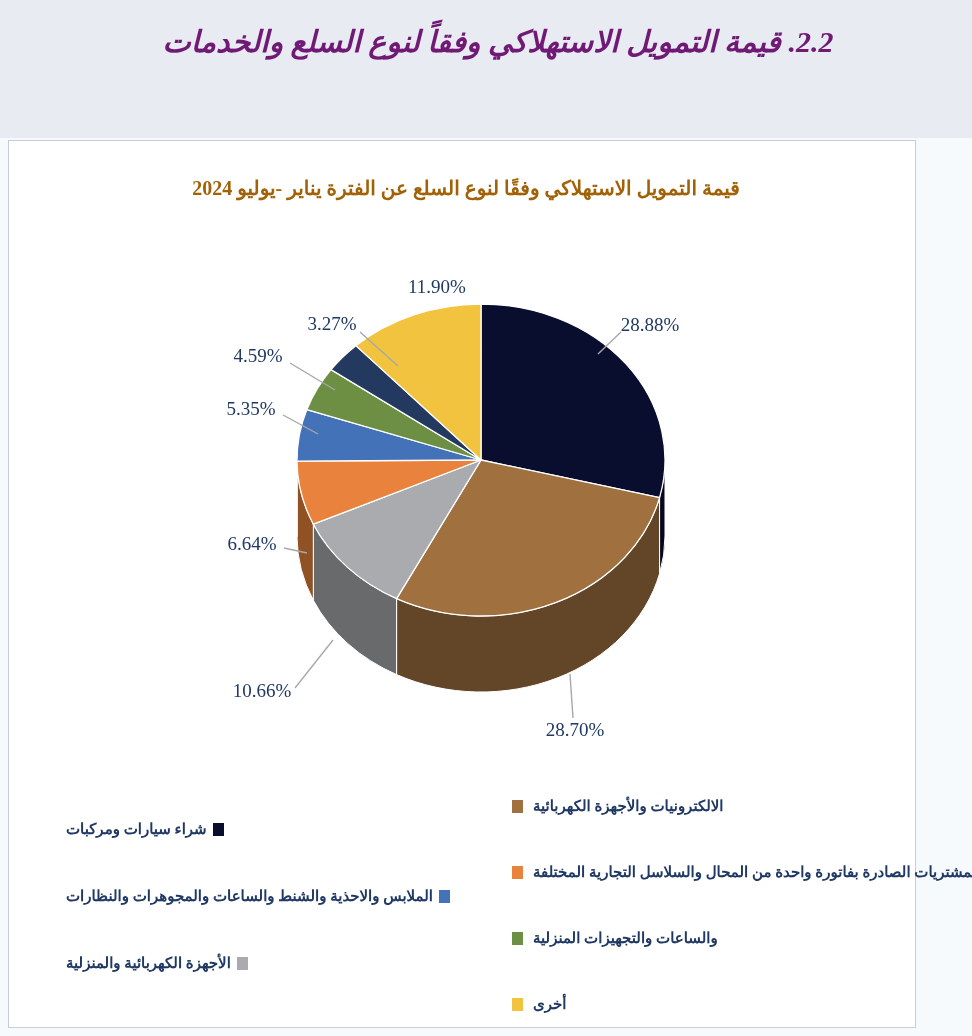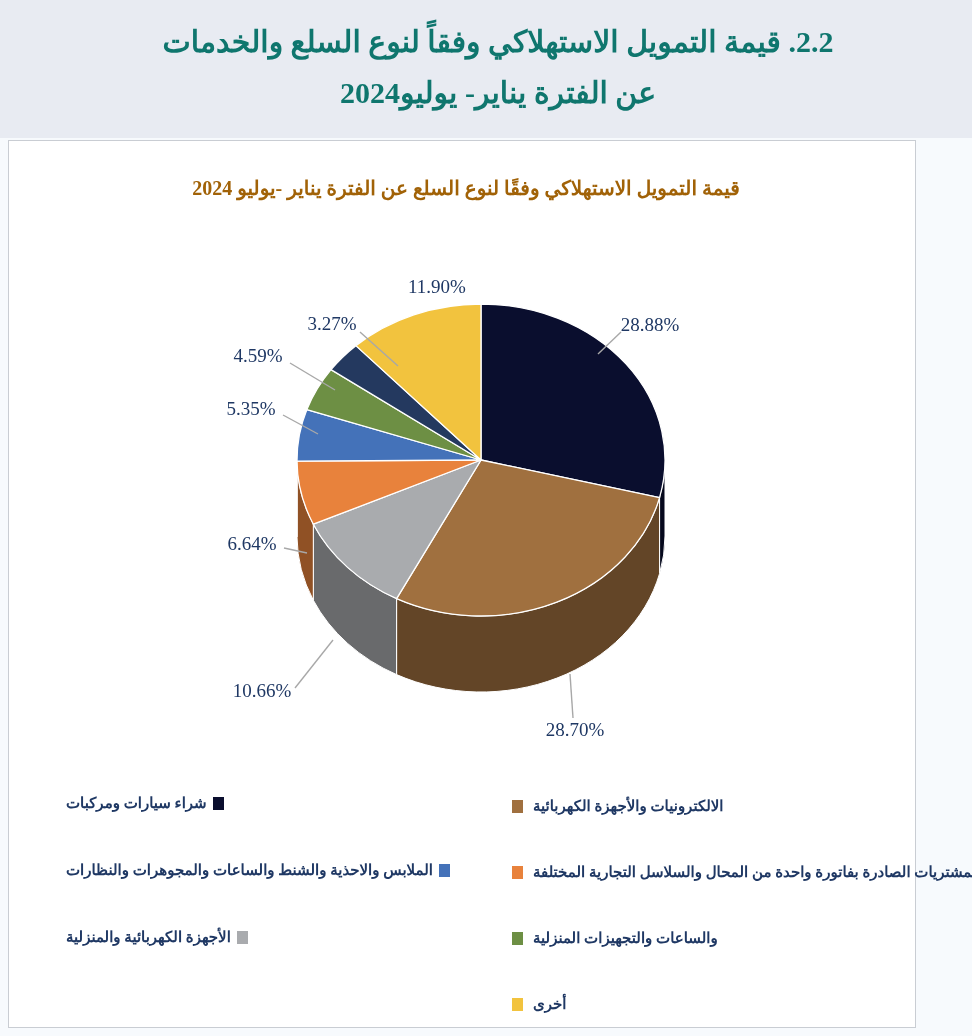--- a/index.html
+++ b/index.html
@@ -14,24 +14,25 @@
     background:#f7fafd;
   }
   .header-band{
     position:absolute;left:0;top:0;width:972px;height:138px;
     background:#e8ebf2;
   }
   .heading{
     position:absolute;left:30px;right:6px;top:16px;
     text-align:center;
     direction:rtl;
-    color:#0f766e;
+    color:#701a75;
     font-weight:bold;
     font-size:30px;
     line-height:51px;
+    font-style:italic;
   }
   .panel{
     position:absolute;left:8px;top:140px;
     width:908px;height:888px;
     background:#ffffff;
     border:1px solid #c9cdd3;
     box-sizing:border-box;
   }
   .chart-title{
     position:absolute;left:40px;right:80px;top:176px;
@@ -52,21 +53,21 @@
   .legend-col{
     position:absolute;
   }
   .legend-left{left:66px;top:790px;width:380px;}
   .legend-right{left:512px;top:793px;width:400px;}
   .lrow{
     height:26px;
     display:flex;
     align-items:center;
   }
-  .legend-left .lrow{margin-bottom:41px;}
+  .legend-left .lrow{margin-bottom:41px;margin-top:26px;}
   .legend-right .lrow{margin-bottom:40px;}
   .sw{
     display:inline-block;
     width:11px;height:13px;
     flex:0 0 11px;
   }
   .ltxt,.rtxt{
     color:#1f3864;
     font-weight:bold;
     font-size:15px;
@@ -77,21 +78,20 @@
 </style>
 </head>
 <body>
 
 <div class="page">
 
   <div class="header-band"></div>
 
   <div class="heading">
     <div>2.2.  قيمة التمويل الاستهلاكي وفقاً لنوع السلع والخدمات</div>
-    <div>عن الفترة يناير- يوليو2024</div>
   </div>
 
   <div class="panel"></div>
 
   <div class="chart-title">قيمة التمويل الاستهلاكي وفقًا لنوع السلع عن الفترة يناير -يوليو 2024</div>
 
   <div class="pie-wrap">
     <svg id="pie" width="640" height="520" viewBox="0 0 640 520" xmlns="http://www.w3.org/2000/svg">
         <path d="M 495 200 A 184 156 0 0 1 489.55118386598224 237.68274363770462 l 0 76 A 184 156 0 0 0 495 276 Z" fill="rgb(6,9,29)" stroke="#ffffff" stroke-width="1"></path>
         <path d="M 489.55118386598224 237.68274363770462 A 184 156 0 0 1 226.5835675700938 338.6133838201939 l 0 76 A 184 156 0 0 0 489.55118386598224 313.6827436377046 Z" fill="rgb(99,69,39)" stroke="#ffffff" stroke-width="1"></path>

